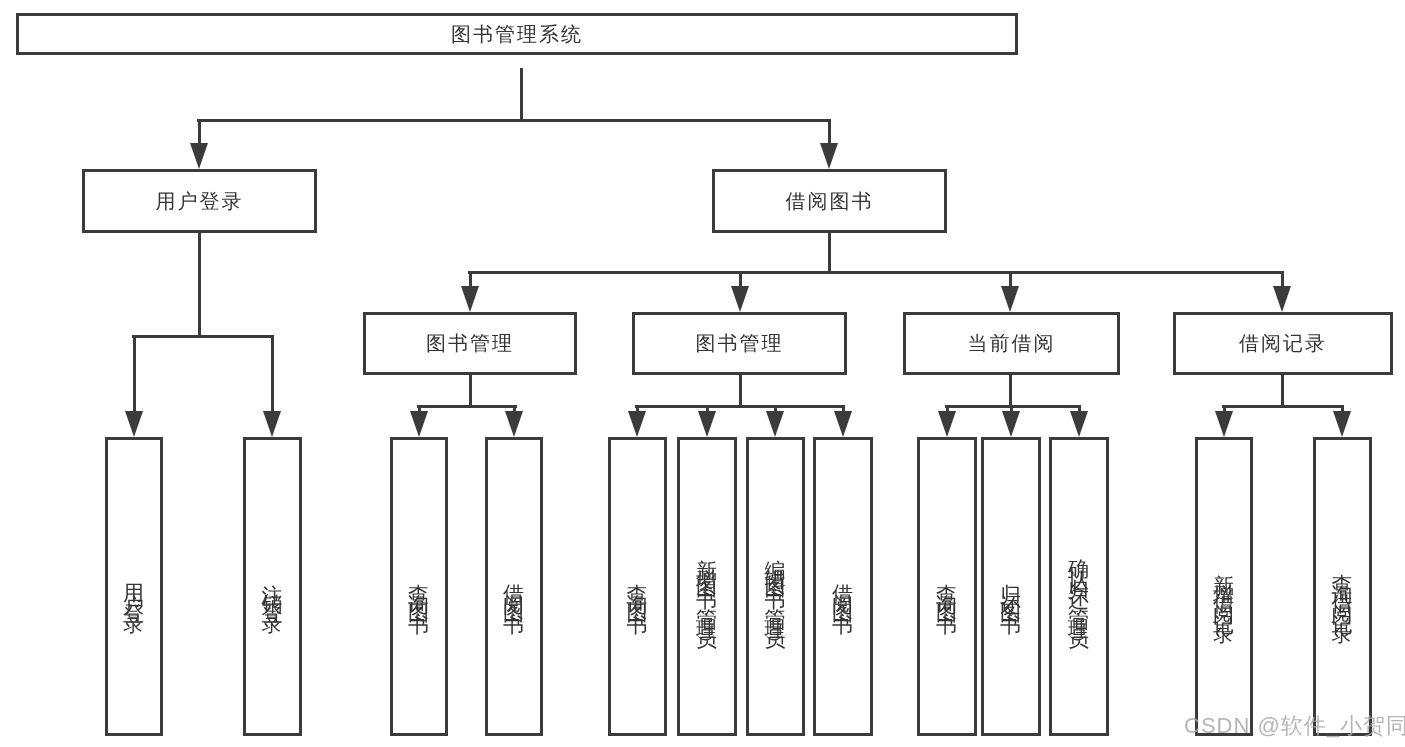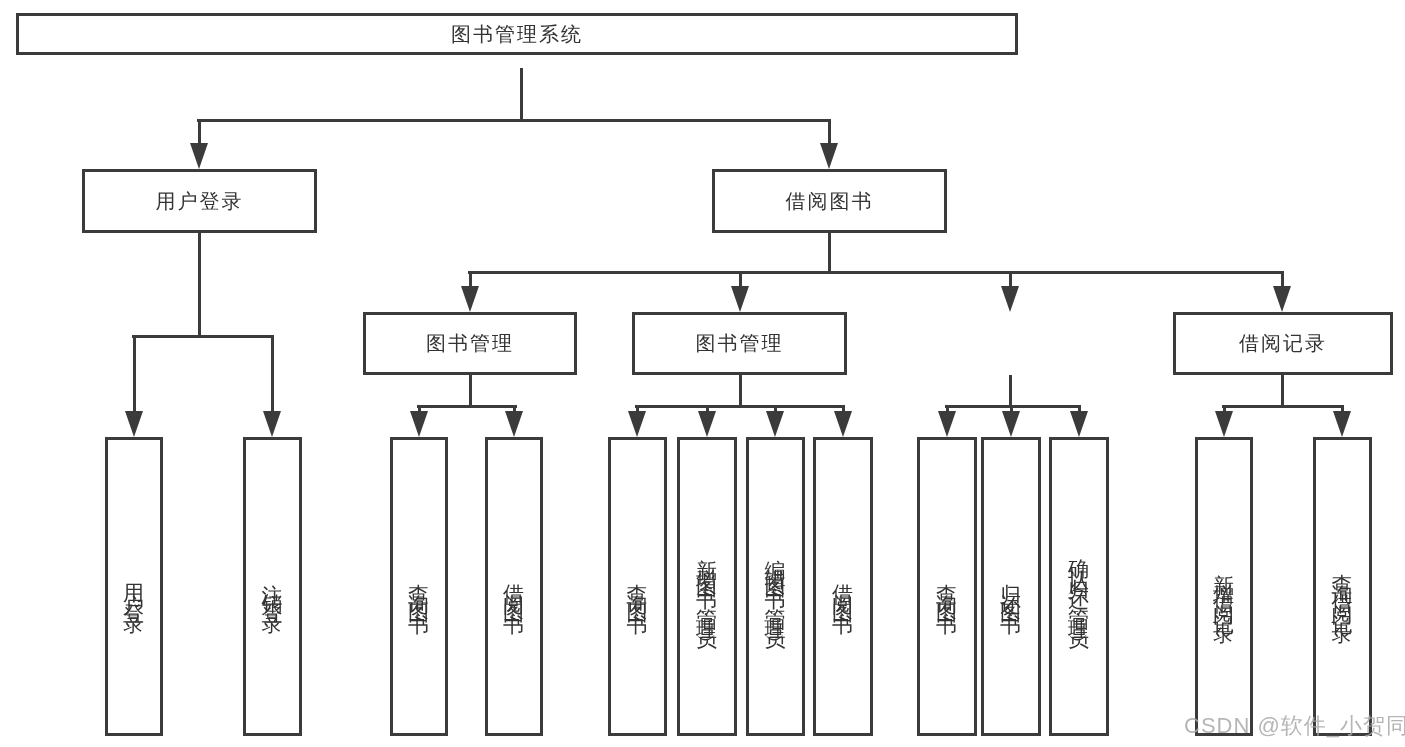--- a/index.html
+++ b/index.html
@@ -68,20 +68,23 @@
   <div class="vline" style="left:1009px;top:271px;height:20px"></div>
   <div class="arr" style="left:1001px;top:286px"></div>
   <div class="vline" style="left:1281px;top:271px;height:20px"></div>
   <div class="arr" style="left:1273px;top:286px"></div>
 
   <div class="box" style="left:363px;top:312px;width:214px;height:63px">
     <span class="hlabel">图书管理</span>
   </div>
   <div class="box" style="left:632px;top:312px;width:215px;height:63px">
     <span class="hlabel">图书管理</span>
+  </div>
+  <div class="box" style="left:903px;top:312px;width:217px;height:63px">
+    <span class="hlabel">当前借阅</span>
   </div>
   <div class="box" style="left:1173px;top:312px;width:220px;height:63px">
     <span class="hlabel">借阅记录</span>
   </div>
 
   <div class="vline" style="left:469px;top:375px;height:33px"></div>
   <div class="hline" style="left:417px;top:405px;width:100px"></div>
   <div class="vline" style="left:418px;top:405px;height:16px"></div>
   <div class="arr" style="left:410px;top:411px"></div>
   <div class="vline" style="left:513px;top:405px;height:16px"></div>

